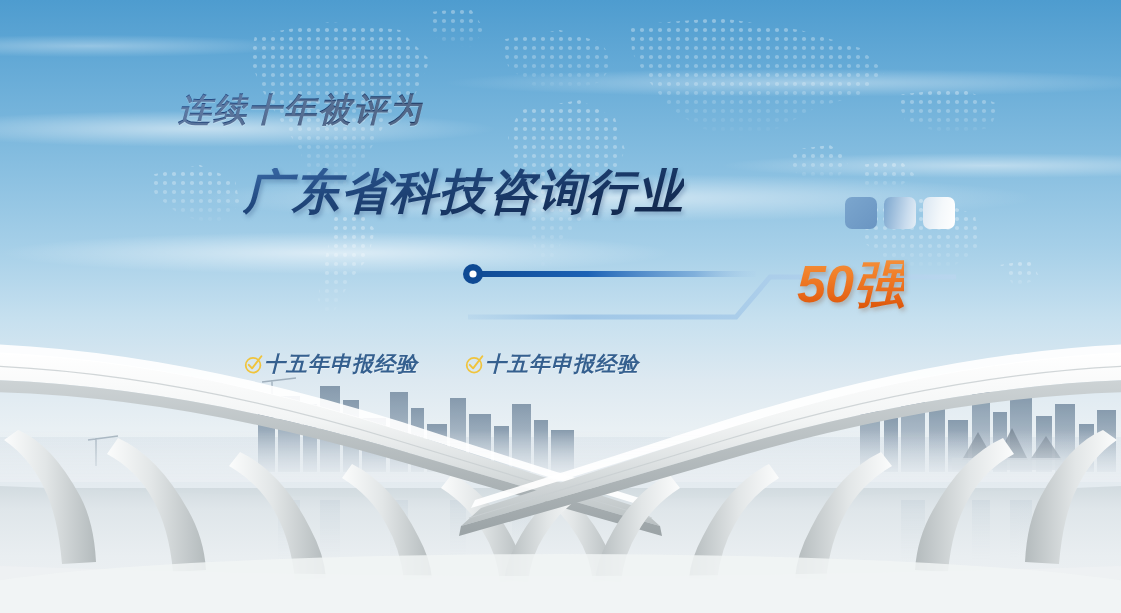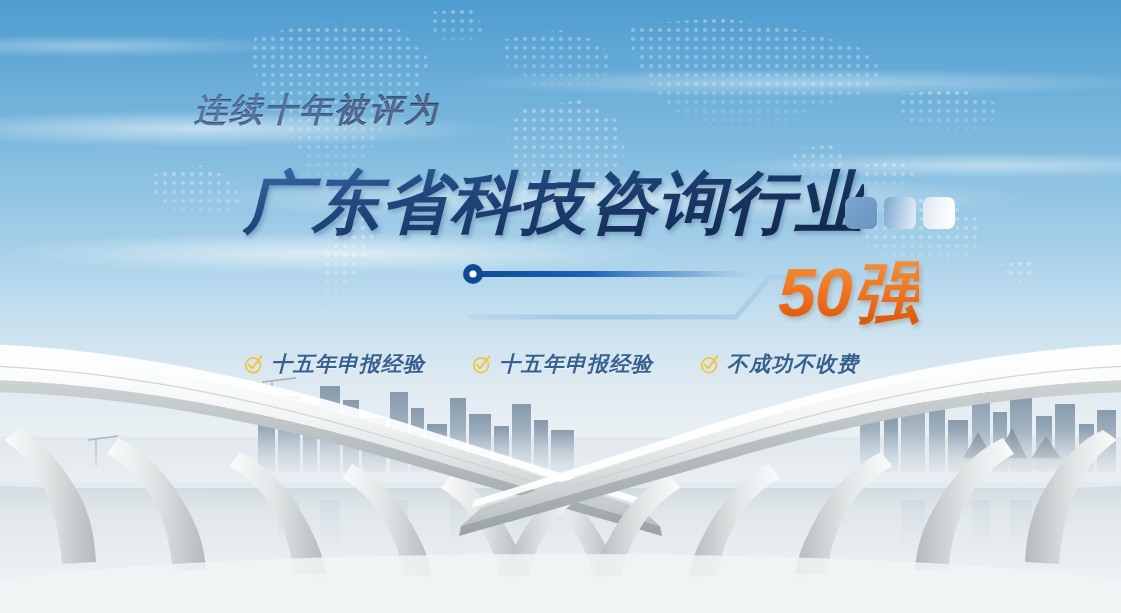--- a/index.html
+++ b/index.html
@@ -52,25 +52,24 @@
   .eyebrow{
     position:absolute;left:178px;top:88px;
     font-size:33px;font-weight:bold;font-style:italic;
     letter-spacing:2px;
     color:#1c3c6d;
     background:linear-gradient(160deg,#2b5490 0%,#1b3b6b 55%,#15305a 100%);
     -webkit-background-clip:text;background-clip:text;
     -webkit-text-fill-color:transparent;
     text-shadow:0 1px 0 rgba(255,255,255,.25);
     white-space:nowrap;
-    margin-left:16px;
   }
   .headline{
     position:absolute;left:243px;top:168px;
-    font-size:68px;font-weight:bold;font-style:italic;
+    font-size:48px;font-weight:bold;font-style:italic;
     letter-spacing:1px;
     line-height:1;
     color:#1b3b6b;
     background:linear-gradient(170deg,#3a6aa8 0%,#21497f 30%,#16325e 70%,#11264a 100%);
     -webkit-background-clip:text;background-clip:text;
     -webkit-text-fill-color:transparent;
     filter:drop-shadow(2px 3px 2px rgba(30,60,110,.28));
     white-space:nowrap;
     text-decoration:underline;
   }
@@ -80,37 +79,37 @@
 
   
   .squares{position:absolute;left:845px;top:197px;display:flex;gap:7px;}
   .sq{width:32px;height:32px;border-radius:7px;}
   .sq1{background:linear-gradient(135deg,#7ba6ce,#6a95c2);}
   .sq2{background:linear-gradient(100deg,#7ba6ce 0%,#c9dcee 70%,#e4eef6 100%);}
   .sq3{background:linear-gradient(100deg,#d9e6f2 0%,#f4f8fb 55%,#ffffff 100%);}
 
   
   .rank{
-    position:absolute;left:778px;top:258px;
-    font-size:68px;font-weight:bold;font-style:italic;
+    position:absolute;left:797px;top:258px;
+    font-size:52px;font-weight:bold;font-style:italic;
     letter-spacing:-1px;line-height:1;
     background:linear-gradient(to bottom,#f4913c 0%,#f07c26 38%,#e8681a 70%,#db5407 100%);
     -webkit-background-clip:text;background-clip:text;
     -webkit-text-fill-color:transparent;
     filter:drop-shadow(2px 3px 2px rgba(120,60,20,.25));
     white-space:nowrap;
   }
 
   
   .features{
     position:absolute;left:243px;top:350px;
     display:flex;align-items:center;
     gap:46px;
   }
-  .feat{display:flex;align-items:center;gap:7px;white-space:nowrap;}
+  .feat{display:flex;align-items:center;white-space:nowrap;}
   .feat .txt{
     font-size:21px;font-weight:bold;font-style:italic;
     color:#35608f;letter-spacing:1px;
     text-shadow:0 1px 1px rgba(255,255,255,.5);
   }
   .chk{width:21px;height:21px;display:block;flex:0 0 auto;}
 </style>
 </head>
 <body>
 
@@ -358,24 +357,17 @@
     </div>
 
     <div class="feat">
       <svg class="chk" viewBox="0 0 24 24">
         <circle cx="11.5" cy="12.8" r="8.4" fill="none" stroke="#f0c43c" stroke-width="2"></circle>
         <path d="M6.6 12.4 L10.4 16.4 L21 2.6" fill="none" stroke="#f0c43c" stroke-width="2.2" stroke-linecap="round" stroke-linejoin="round"></path>
       </svg>
       <span class="txt">十五年申报经验</span>
     </div>
 
-    <div class="feat">
-      <svg class="chk" viewBox="0 0 24 24">
-        <circle cx="11.5" cy="12.8" r="8.4" fill="none" stroke="#f0c43c" stroke-width="2"></circle>
-        <path d="M6.6 12.4 L10.4 16.4 L21 2.6" fill="none" stroke="#f0c43c" stroke-width="2.2" stroke-linecap="round" stroke-linejoin="round"></path>
-      </svg>
-      <span class="txt">不成功不收费</span>
-    </div>
 
 
   </div>
 
 </div>
 
 </body></html>

